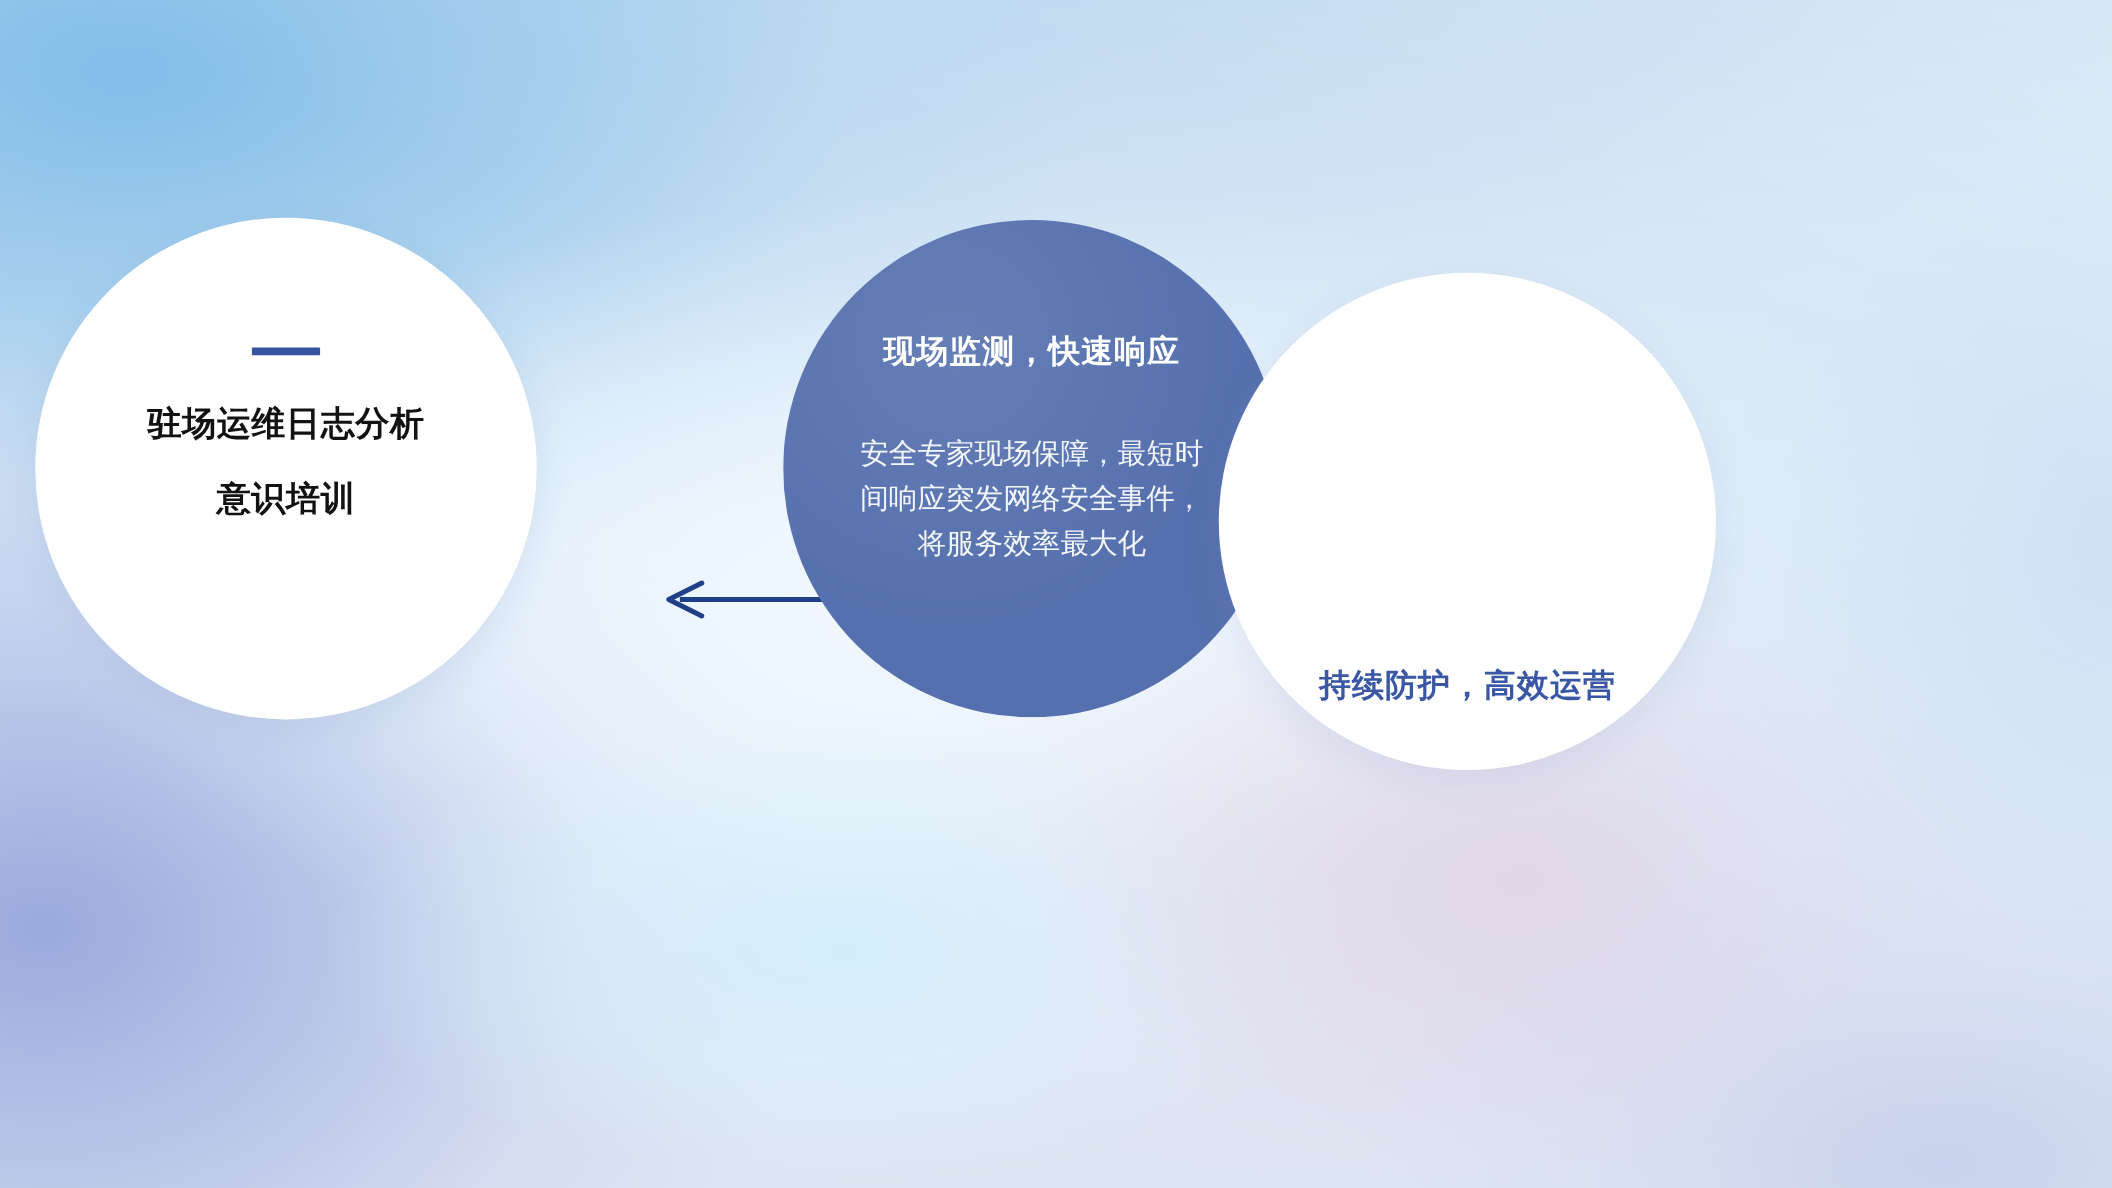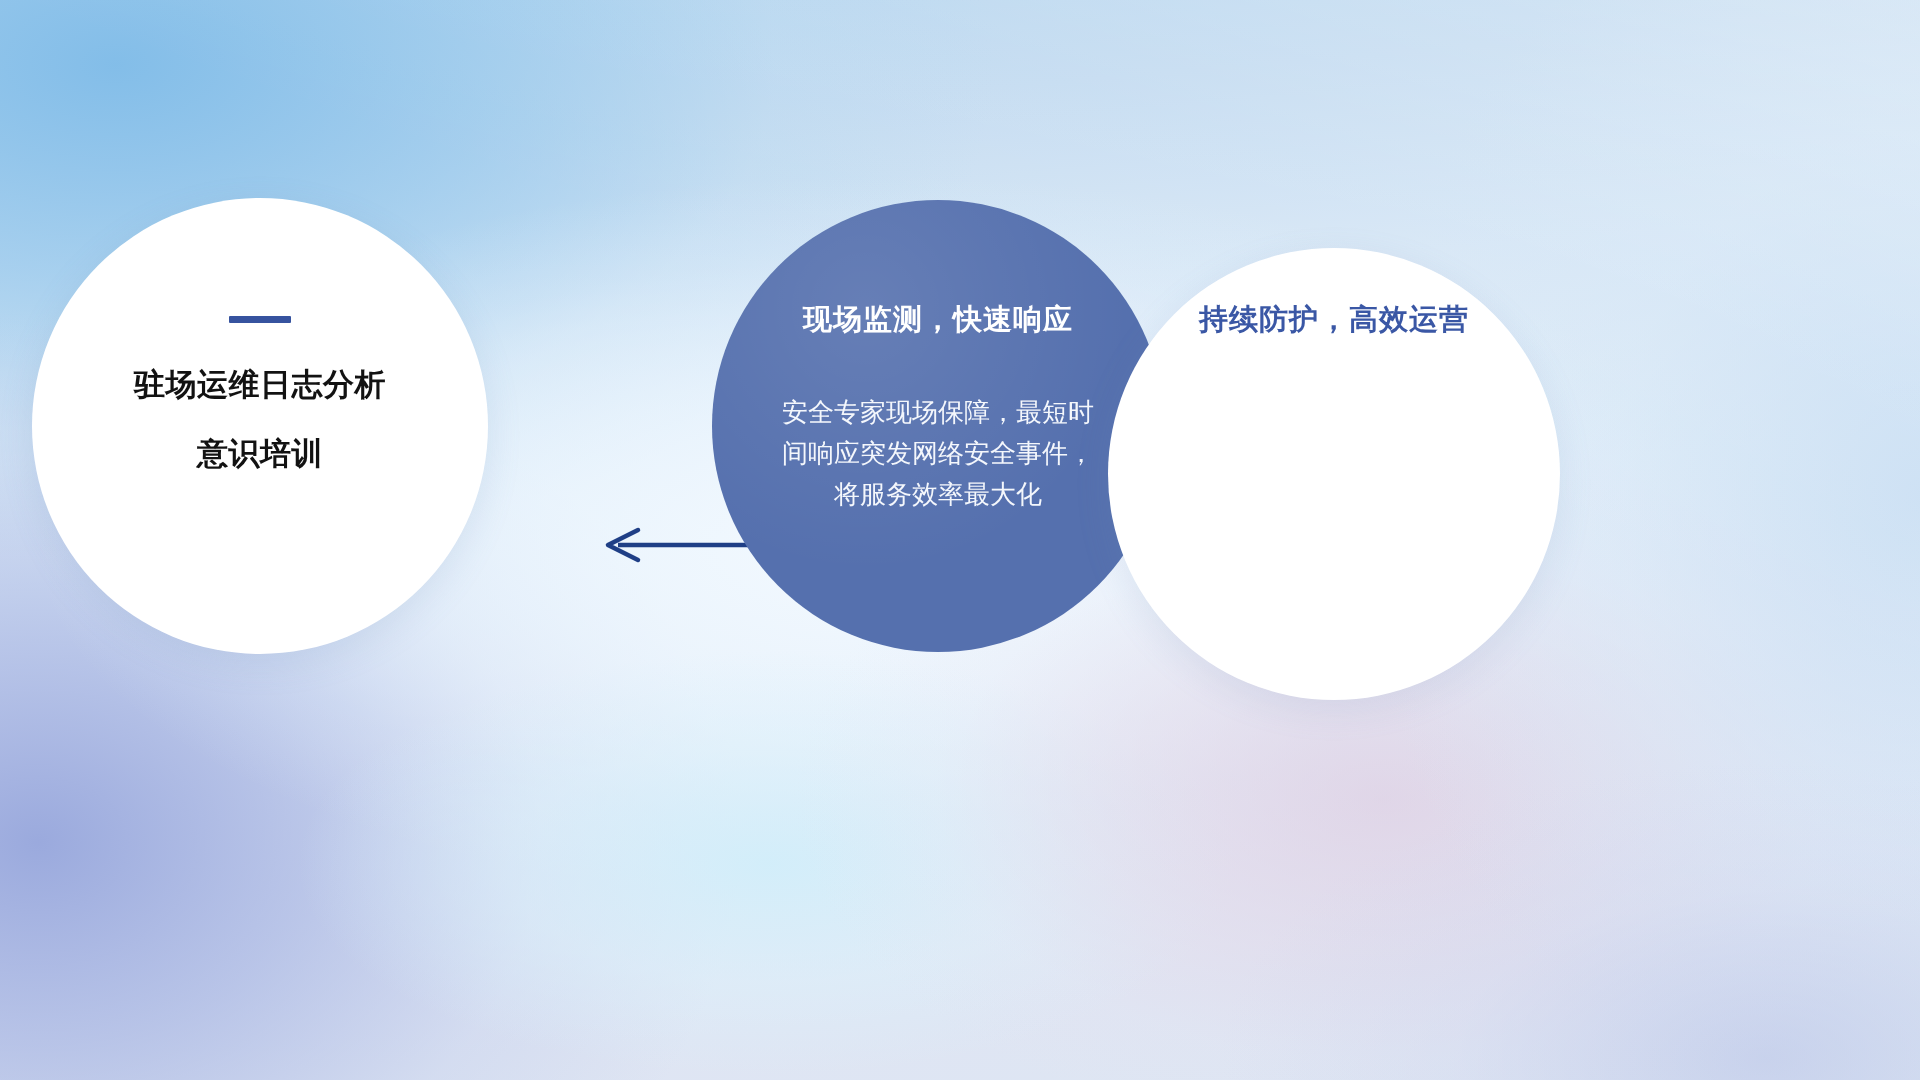--- a/index.html
+++ b/index.html
@@ -163,21 +163,21 @@
     width:330px;
   }
 
   
   #circle-right {
     left:1108px; top:248px;
     width:452px; height:452px;
     background:#ffffff;
     box-shadow:0 10px 34px rgba(110,140,185,0.14);
     z-index:3;
-    justify-content:flex-start;
+    justify-content:flex-end;
     padding-top:52px;
   }
   #circle-right .c-title {
     font-size:29px;
     font-weight:bold;
     color:#3a57a5;
     letter-spacing:1px;
     white-space:nowrap;
     margin-bottom:56px;
   }

